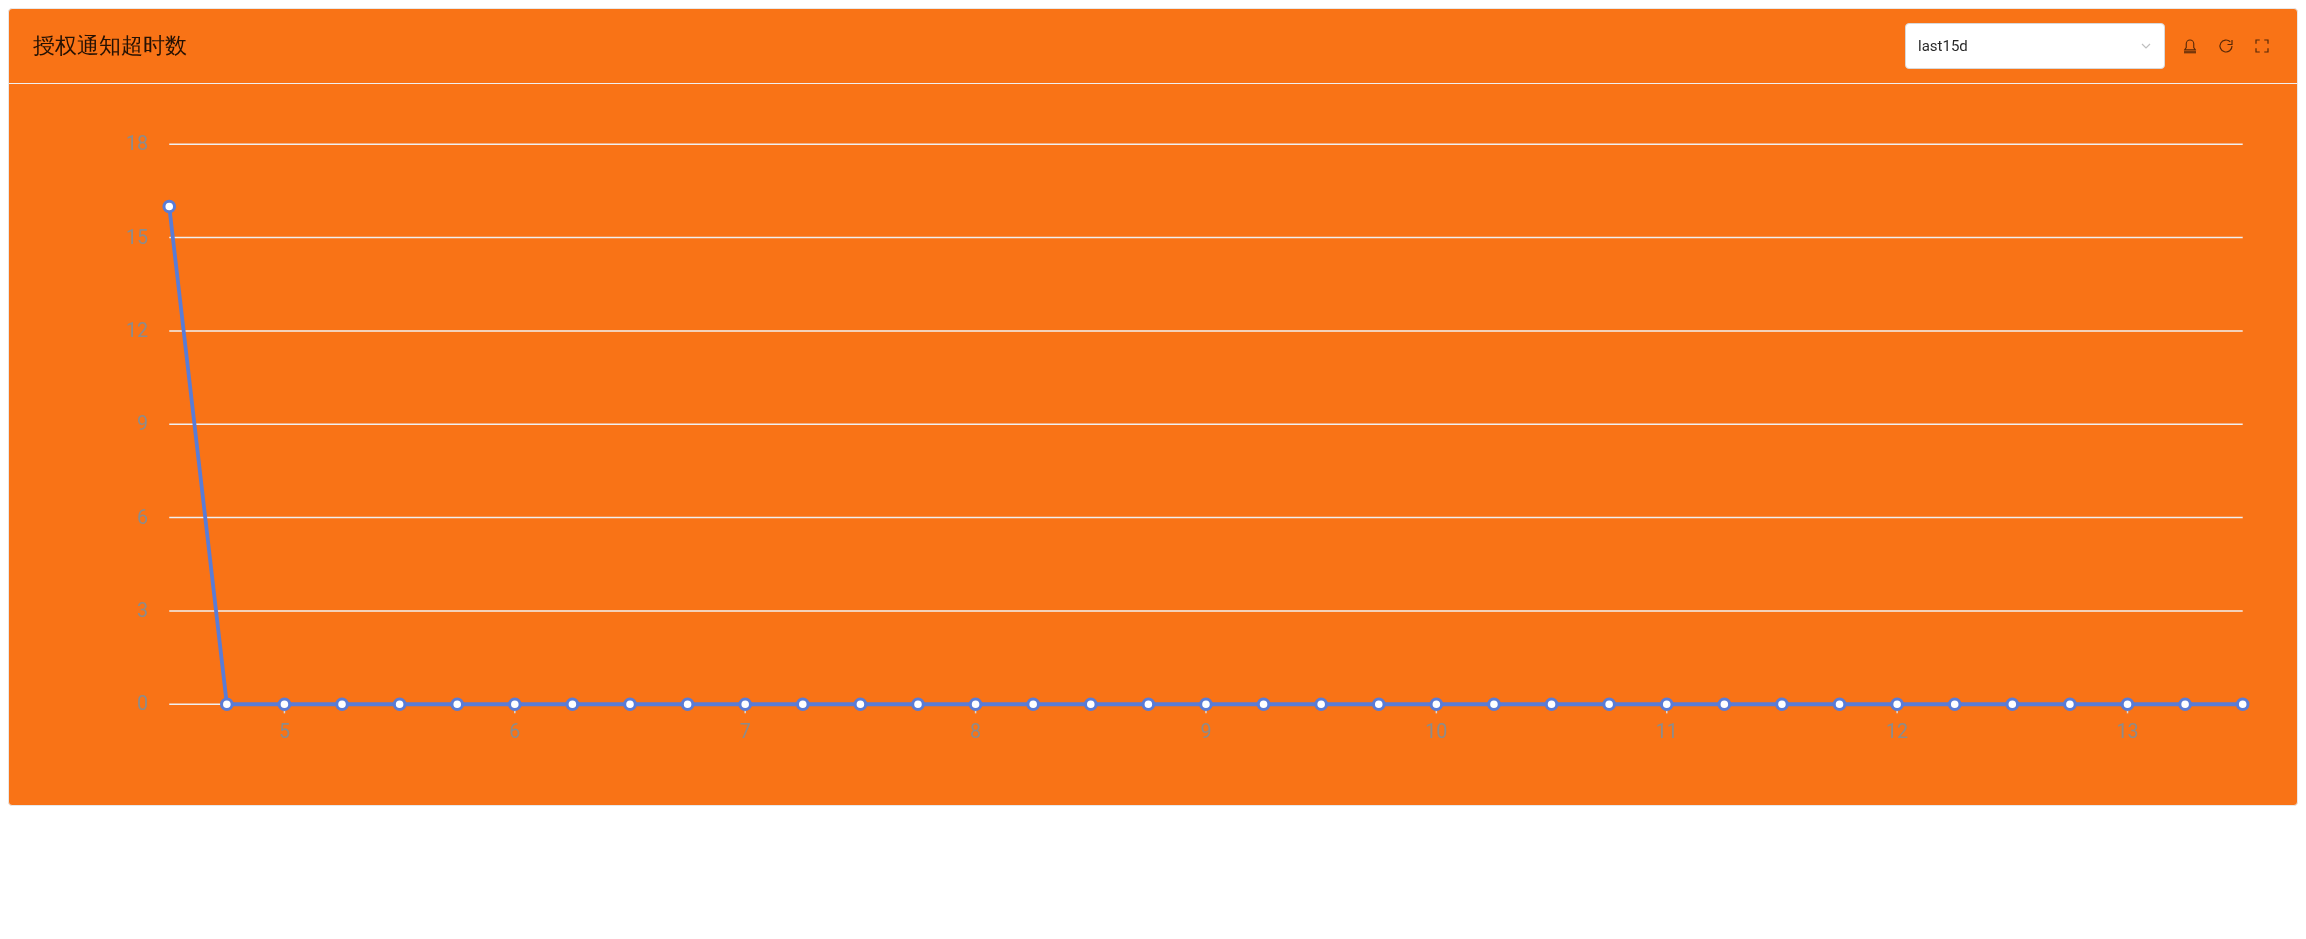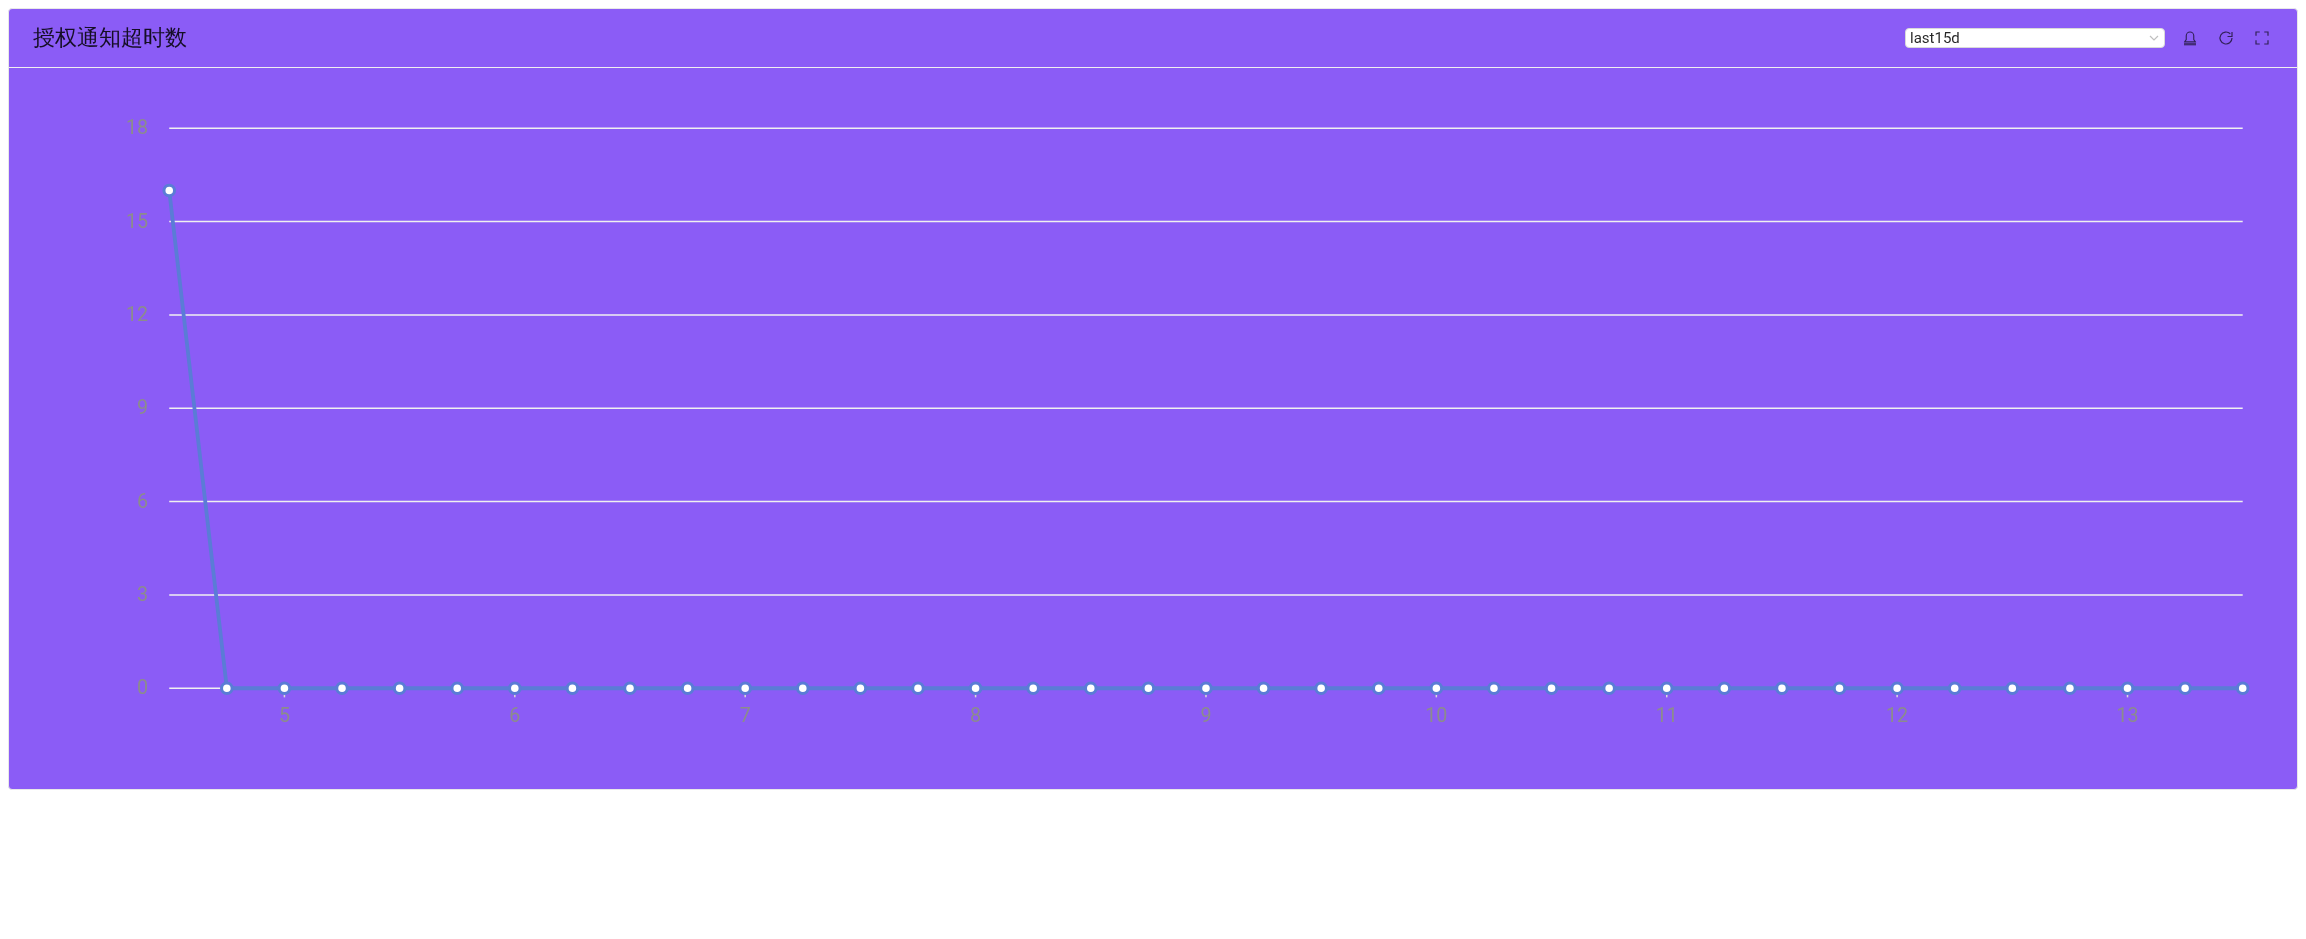--- a/index.html
+++ b/index.html
@@ -4,21 +4,21 @@
 <style>
   * { box-sizing: border-box; margin: 0; padding: 0; }
   body {
     font-family: -apple-system, BlinkMacSystemFont, "Segoe UI", Roboto, "Helvetica Neue", Arial, sans-serif;
     background: #fff;
     padding: 8px;
   }
   .panel {
     border: 1px solid #e8e8e8;
     border-radius: 4px;
-    background: #8b5cf6;
+    background: #f97316;
     width: 100%;
   }
   .panel-header {
     display: flex;
     align-items: center;
     justify-content: space-between;
     padding: 14px 24px;
     border-bottom: 1px solid #f0f0f0;
   }
   .panel-title {
@@ -30,23 +30,23 @@
     display: flex;
     align-items: center;
     gap: 14px;
   }
   .select {
     display: flex;
     align-items: center;
     justify-content: space-between;
     border: 1px solid #d9d9d9;
     border-radius: 4px;
-    height: 20px;
+    height: 46px;
     min-width: 260px;
-    padding: 0 4px;
+    padding: 0 12px;
     cursor: pointer;
     background: #fff;
   }
   .select-value {
     font-size: 15px;
     color: rgba(0,0,0,0.85);
   }
   .select-arrow {
     color: #bfbfbf;
     display: flex;

